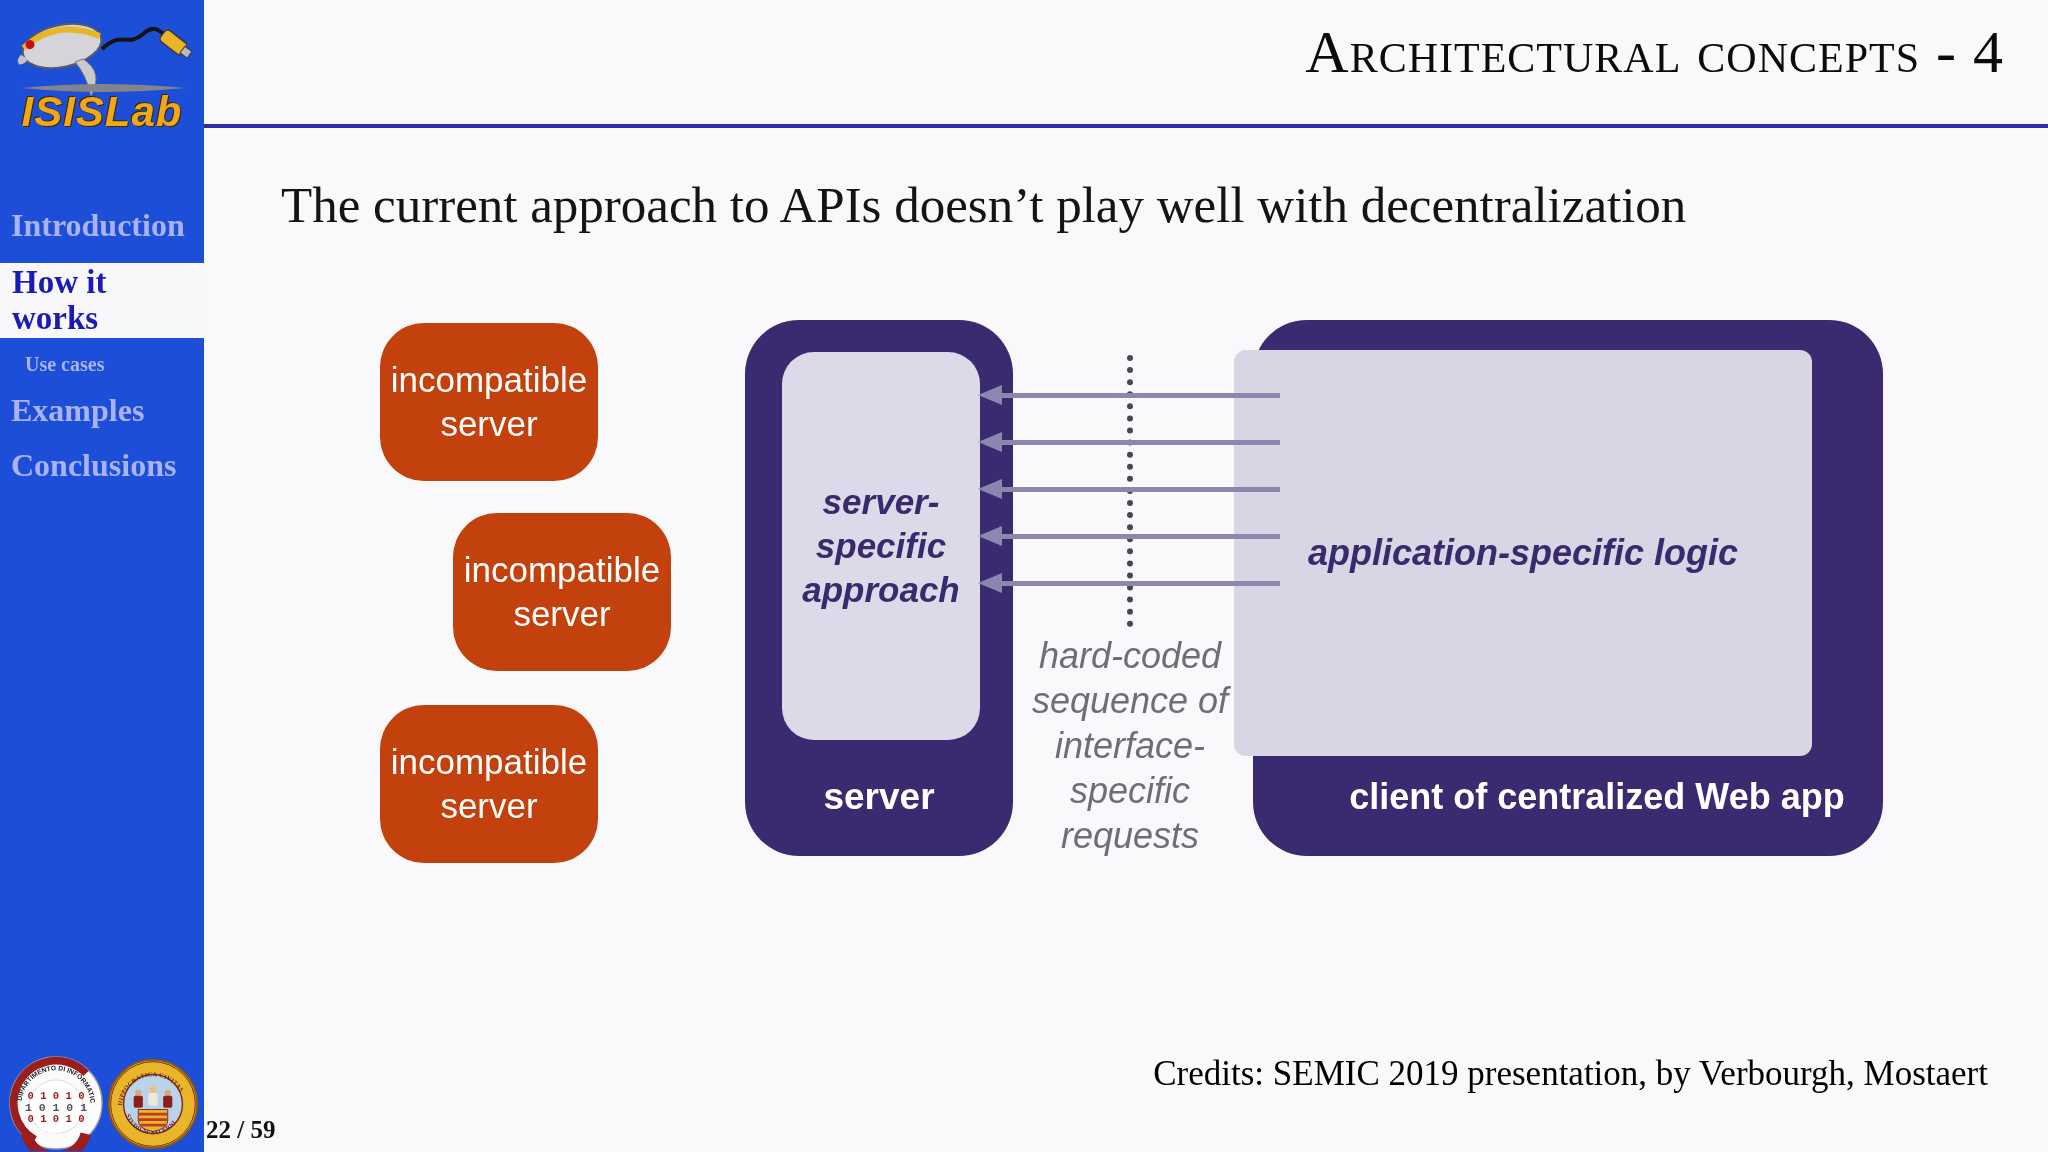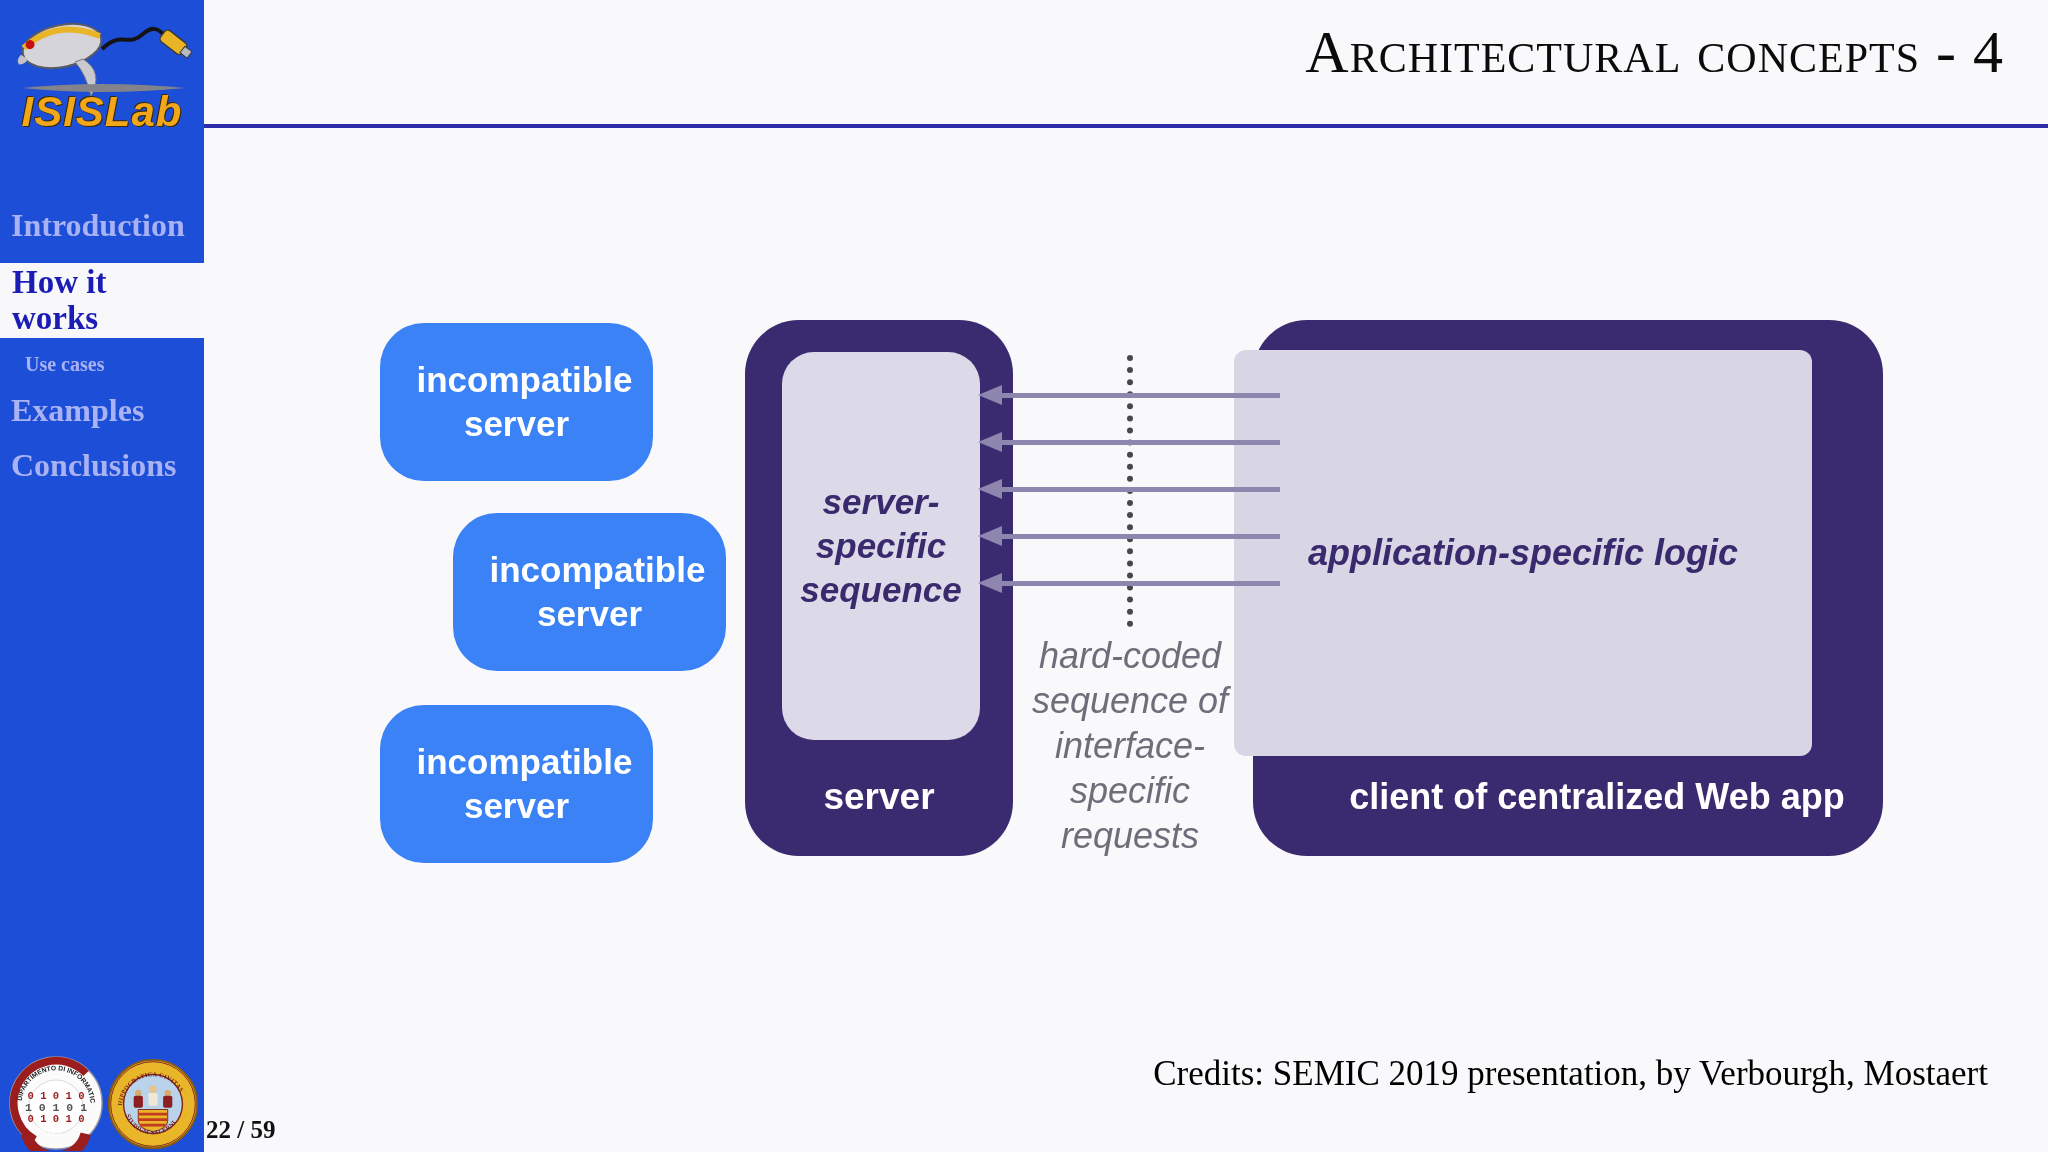--- a/index.html
+++ b/index.html
@@ -38,23 +38,23 @@
   }
   .rule{position:absolute; left:204px; top:124px; width:1844px; height:4px; background:#2d2dab;}
   .heading{
     position:absolute; left:281px; top:176px; white-space:nowrap;
     font-size:51px; color:#141414;
   }
 
   
   .fig{font-family:"Liberation Sans", sans-serif;}
   .inc-box{
-    position:absolute; width:273px; height:158px; border-radius:44px; background:#3b82f6;
+    position:absolute; width:218px; height:158px; border-radius:44px; background:#c2410c;
     display:flex; align-items:center; justify-content:center; text-align:center;
-    color:#ffffff; font-weight:bold; font-size:35px; line-height:44px;
+    color:#ffffff; font-weight:normal; font-size:35px; line-height:44px;
   }
   .inc-box .txt{width:200px;}
   .big-box{position:absolute; background:#3a2b70; border-radius:54px;}
   .panel{position:absolute; background:#dcdae8; border-radius:32px;
     display:flex; align-items:center; justify-content:center; text-align:center;}
   .panel .txt{color:#392a6d; font-weight:bold; font-style:italic;}
   .box-label{
     position:absolute; text-align:center; color:#ffffff; font-weight:bold; font-size:37px;
   }
   .arrow{position:absolute; left:1000px; width:280px; height:5px; background:#8d86ae; z-index:3;}
@@ -152,36 +152,37 @@
       </g>
       <g>
         <path d="M34,56 h32 v12 q0,9 -16,12 q-16,-3 -16,-12 Z" fill="#e9b62a" stroke="#7a1f1f" stroke-width="1"></path>
         <path d="M34,61 h32 M34,67 h32 M36,73 h28" stroke="#c23a1f" stroke-width="3" fill="none"></path>
       </g>
     </svg>
   </div>
 
   <div class="title">Architectural concepts - 4</div>
   <div class="rule"></div>
+  <div class="heading">The current approach to APIs doesn’t play well with decentralization</div>
 
   <div class="fig">
 
     <div class="inc-box" style="left:380px; top:323px;">
       <div class="txt">incompatible server</div>
     </div>
     <div class="inc-box" style="left:453px; top:513px;">
       <div class="txt">incompatible server</div>
     </div>
     <div class="inc-box" style="left:380px; top:705px;">
       <div class="txt">incompatible server</div>
     </div>
 
     <div class="big-box" style="left:745px; top:320px; width:268px; height:536px;"></div>
     <div class="panel" style="left:782px; top:352px; width:198px; height:388px;">
-      <div class="txt" style="width:170px; font-size:35px; line-height:44px;">server-specific sequence</div>
+      <div class="txt" style="width:170px; font-size:35px; line-height:44px;">server-specific approach</div>
     </div>
     <div class="box-label" style="left:745px; top:776px; width:268px;">server</div>
 
     <div class="big-box" style="left:1253px; top:320px; width:630px; height:536px;"></div>
     <div class="panel" style="left:1234px; top:350px; width:578px; height:406px; border-radius:12px; background:#d8d6e5;">
       <div class="txt" style="font-size:36px;">application-specific logic</div>
     </div>
     <div class="box-label" style="left:1253px; top:776px; width:630px; font-size:36px;padding-left:29px;">client of centralized Web app</div>
 
     <div class="arrow" style="top:393px;"></div>

